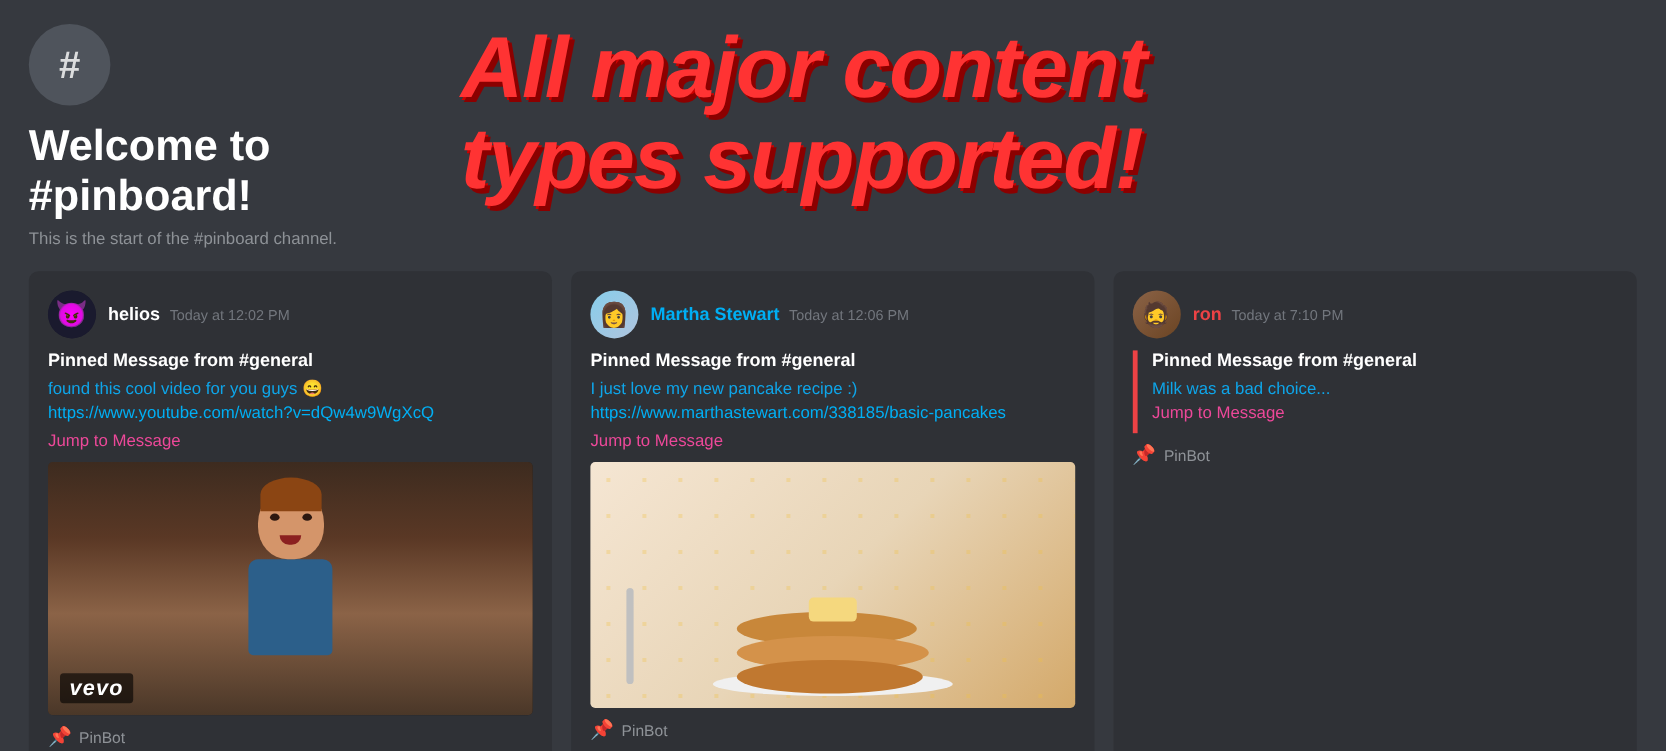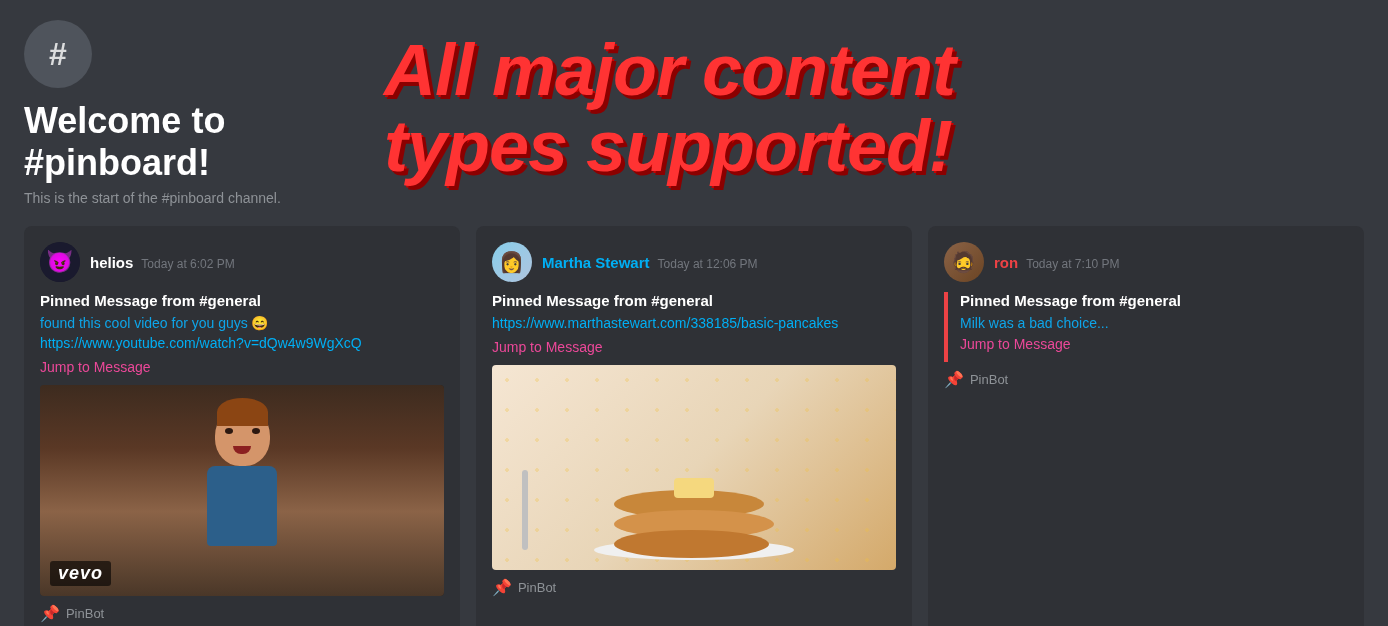--- a/index.html
+++ b/index.html
@@ -54,21 +54,20 @@
 
     .channel-desc {
       font-size: 14px;
       color: #8e9297;
     }
 
     .hero-text-area {
       flex: 1;
       padding-left: 40px;
       padding-top: 0;
-      margin-top: 13px;
     }
 
     .hero-text {
       font-size: 72px;
       font-weight: 900;
       font-style: italic;
       color: #ff3333;
       text-shadow: 4px 4px 0px #8b0000, 2px 2px 0px #cc0000;
       line-height: 1.05;
       font-family: Impact, Arial Black, sans-serif;
@@ -432,21 +431,21 @@
 
   <div class="message-card-wrapper">
     <div class="message-header">
       <div class="avatar avatar-helios">
         <div class="avatar-helios-inner">
           <span class="avatar-helios-emoji">😈</span>
         </div>
       </div>
       <div class="author-line">
         <span class="author-name">helios</span>
-        <span class="timestamp">Today at 6:02 PM</span>
+        <span class="timestamp">Today at 12:02 PM</span>
       </div>
     </div>
     <div class="pinned-label">Pinned Message from #general</div>
     <div class="message-text">found this cool video for you guys 😄</div>
     <a class="message-link">https://www.youtube.com/watch?v=dQw4w9WgXcQ</a>
     <a class="jump-link">Jump to Message</a>
 
     <div class="video-thumbnail">
       <div class="rick-bg"></div>
       <div class="rick-figure">
@@ -470,20 +469,21 @@
     <div class="message-header">
       <div class="avatar martha-avatar-circle">
         <span>👩</span>
       </div>
       <div class="author-line">
         <span class="author-name" style="color:#00aff4;">Martha Stewart</span>
         <span class="timestamp">Today at 12:06 PM</span>
       </div>
     </div>
     <div class="pinned-label">Pinned Message from #general</div>
+    <div class="message-text">I just love my new pancake recipe :)</div>
     <a class="message-link">https://www.marthastewart.com/338185/basic-pancakes</a>
     <a class="jump-link">Jump to Message</a>
 
     <div class="pancake-image">
       <div class="bg-dots"></div>
       <div class="plate-base"></div>
       <div class="fork-shape"></div>
       <div class="pancake-stack">
         <div class="butter-pat"></div>
         <div class="pancake-layer p1"></div>

